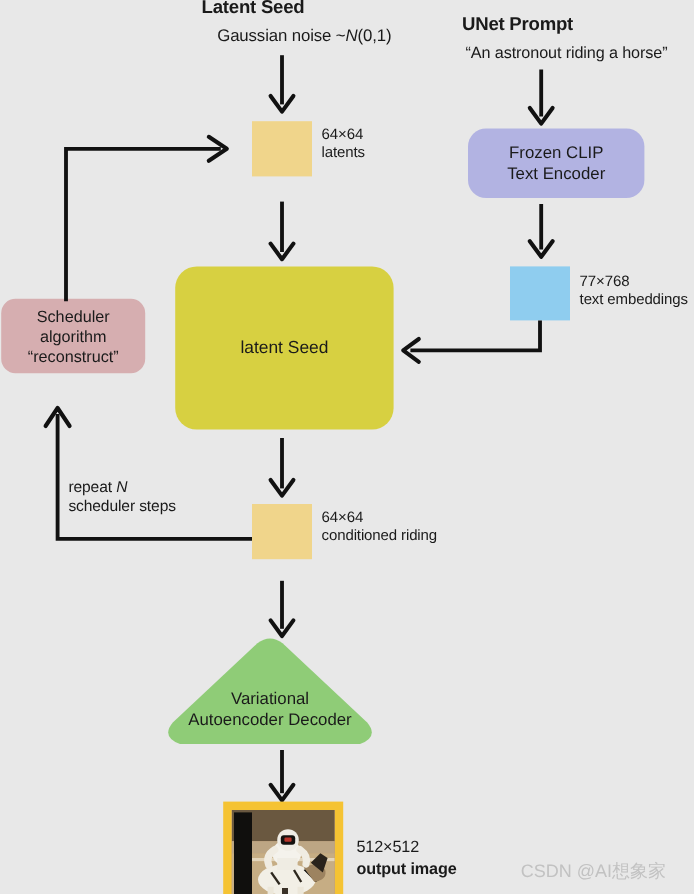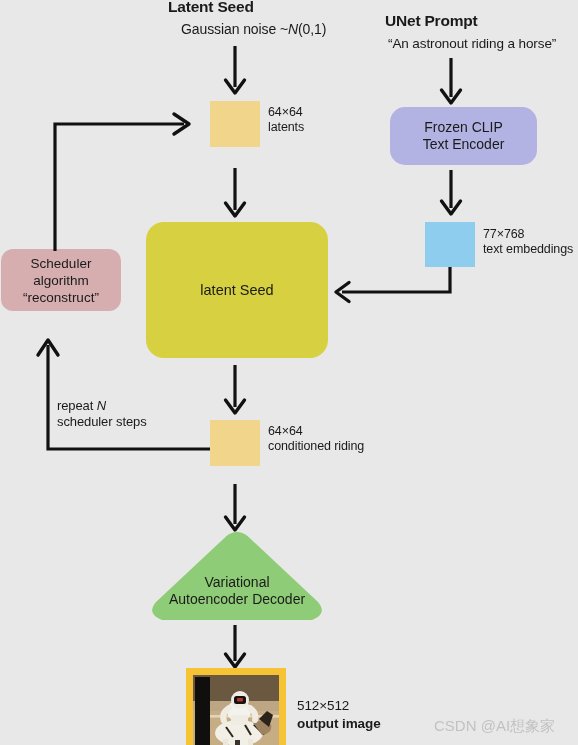--- a/index.html
+++ b/index.html
@@ -224,21 +224,21 @@
   <div>conditioned riding</div>
 </div>
 
 <div class="abs" style="left:222px; top:484px;">
   <svg class="arrow" width="26" height="50" viewBox="0 0 26 50">
     <path d="M13 0 L13 40" stroke="#111" stroke-width="3.2" fill="none"></path>
     <path d="M3.5 33 L13 46 L22.5 33" stroke="#111" stroke-width="3.4" fill="none" stroke-linecap="round" stroke-linejoin="round"></path>
   </svg>
 </div>
 
-<div class="abs vae-wrap" style="left:148px; top:528px;">
+<div class="abs vae-wrap" style="left:136px; top:528px;">
   <svg width="178" height="94" viewBox="0 0 178 94" style="display:block;">
     <path d="M78.5 8 Q89 0 99.5 8 L170 74 Q180 86 164 92 L14 92 Q-2 86 8 74 Z" fill="#8fcc77" stroke="none" stroke-linejoin="round"></path>
   </svg>
   <div class="vae-label">
     <div>Variational</div>
     <div>Autoencoder Decoder</div>
   </div>
 </div>
 
 <div class="abs" style="left:222px; top:625px;">

